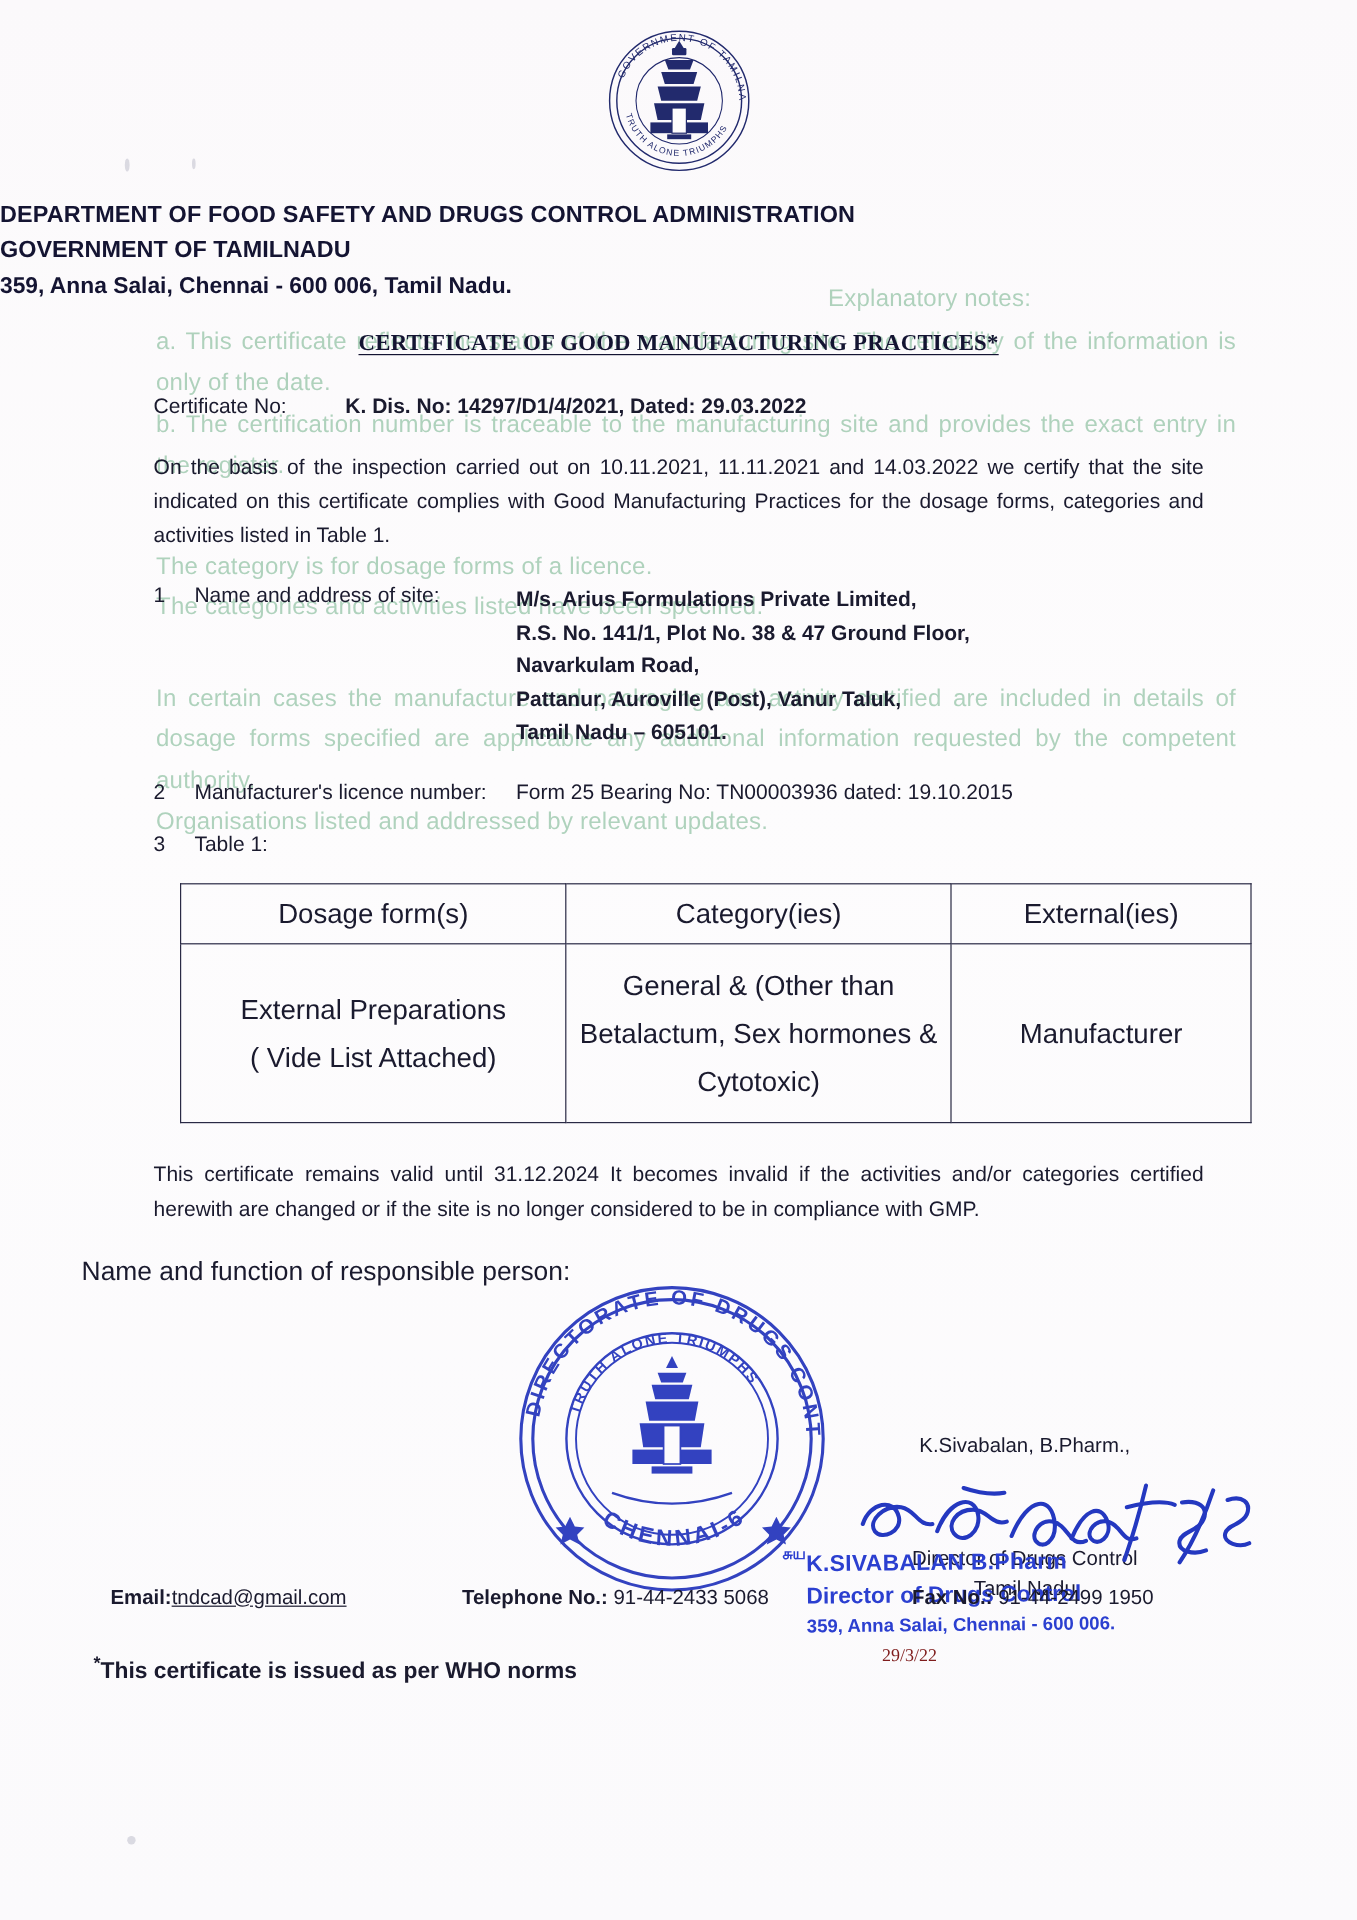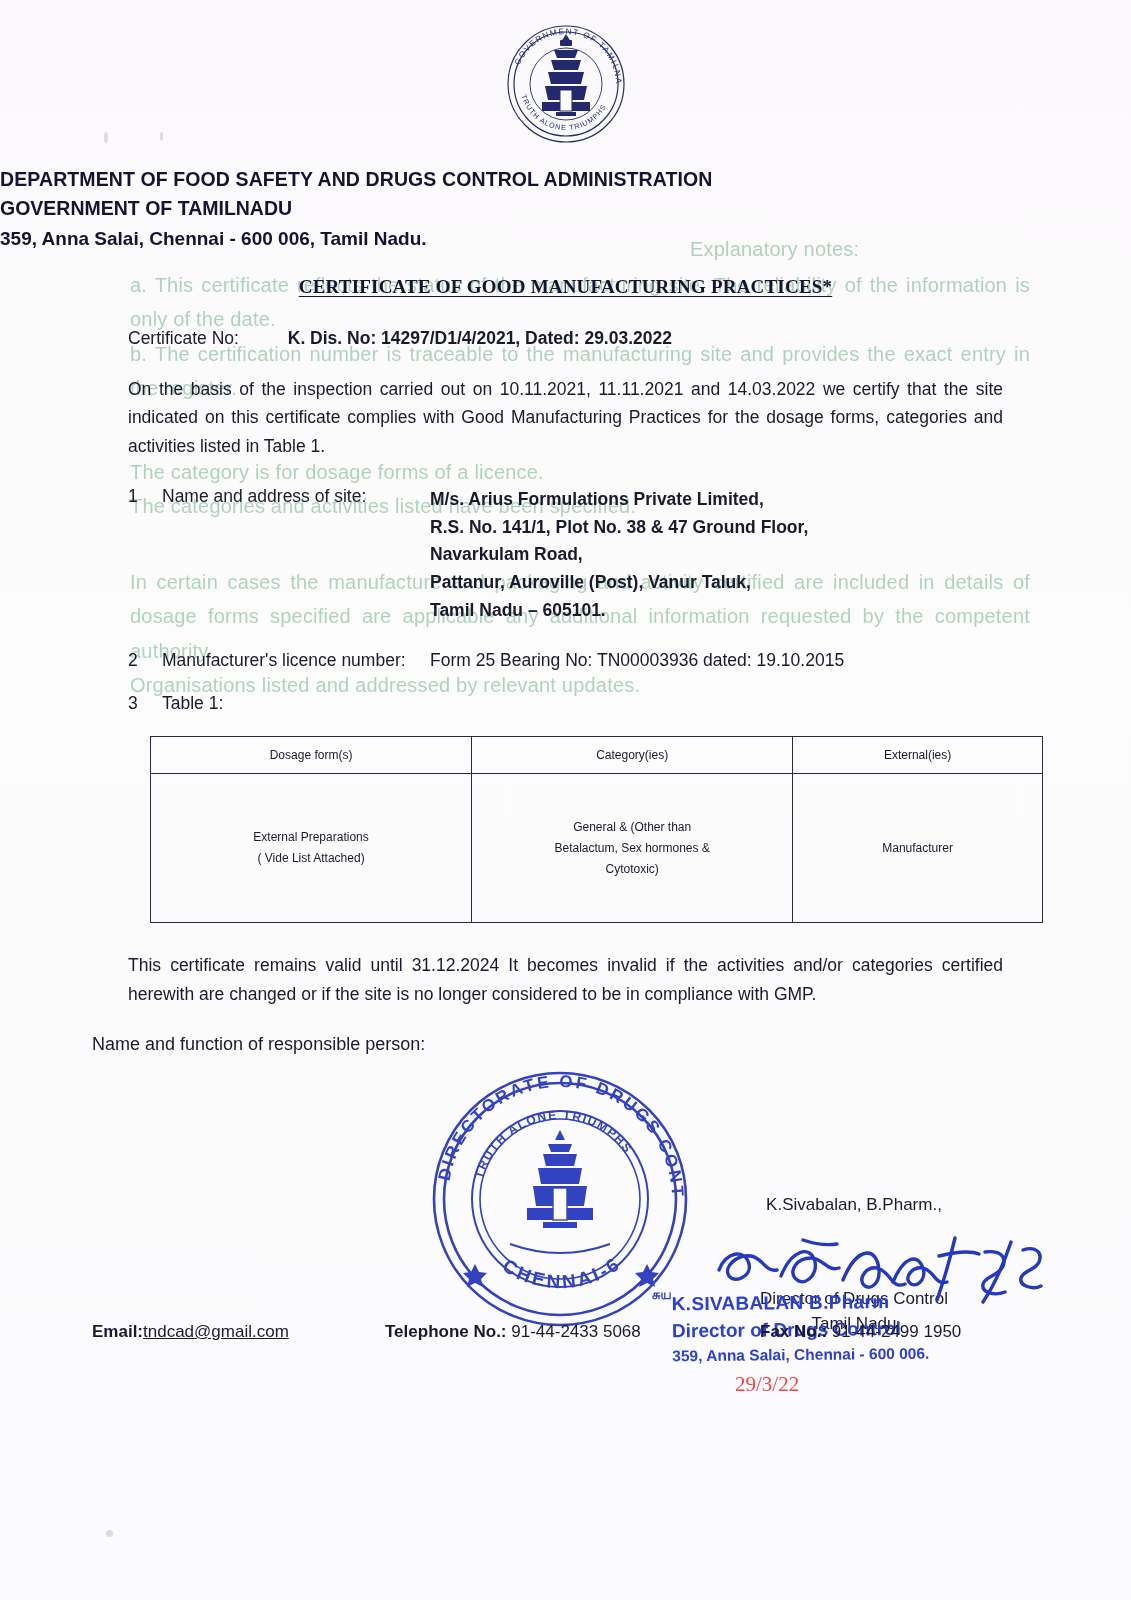--- a/index.html
+++ b/index.html
@@ -93,42 +93,42 @@
   .row .val { flex: 1; }
   .row .val.bold { font-weight: bold; line-height: 1.58; }
 
   .row.tight { margin-top: 22px; }
 
   
   .tbl-wrap { margin: 22px 88px 0 150px; }
   table.t1 {
     width: 100%;
     border-collapse: collapse;
-    font-size: 12px;
+    font-size: 23px;
   }
   table.t1 th, table.t1 td {
     border: 1px solid #2a2a45;
     padding: 12px 8px;
     text-align: center;
     font-weight: normal;
     vertical-align: middle;
   }
   table.t1 th { padding: 11px 8px; }
   table.t1 td { line-height: 1.75; height: 124px; }
   table.t1 .c1 { width: 36%; }
   table.t1 .c2 { width: 36%; }
   table.t1 .c3 { width: 28%; }
 
   .para2 { margin-top: 34px; }
   .para3 { margin-top: 28px; }
 
   .resp-line {
-    font-size: 18px;
+    font-size: 22px;
     margin-top: 26px;
-    margin-left: 92px;
+    margin-left: 68px;
   }
 
   
   .sig-area {
     position: absolute;
     right: 112px;
     top: 1195px;
     width: 330px;
     text-align: center;
     font-size: 17px;
@@ -144,22 +144,22 @@
     top: 1222px;
     width: 360px;
     height: 90px;
     color: #1a33c8;
     pointer-events: none;
   }
   .handdate {
     position: absolute;
     left: 735px;
     top: 1372px;
-    font-size: 21px;
-    color: #ef4444;
+    font-size: 15px;
+    color: #7f1d1d;
     font-family: "Liberation Serif", serif;
   }
 
   
   .stamp-text {
     position: absolute;
     left: 672px;
     top: 1290px;
     color: #2b3fd0;
     font-weight: bold;
@@ -463,13 +463,16 @@
     <div class="tel">
       <span>Telephone No.:</span>
       <span class="val">91-44-2433 5068</span>
     </div>
     <div class="fax">
       <span>Fax No.:</span>
       <span class="val">91-44-2499 1950</span>
     </div>
   </div>
 
+  <div class="note">
+    <span class="star">*</span><span>This certificate is issued as per WHO norms</span>
+  </div>
 </div>
 
 </body></html>

